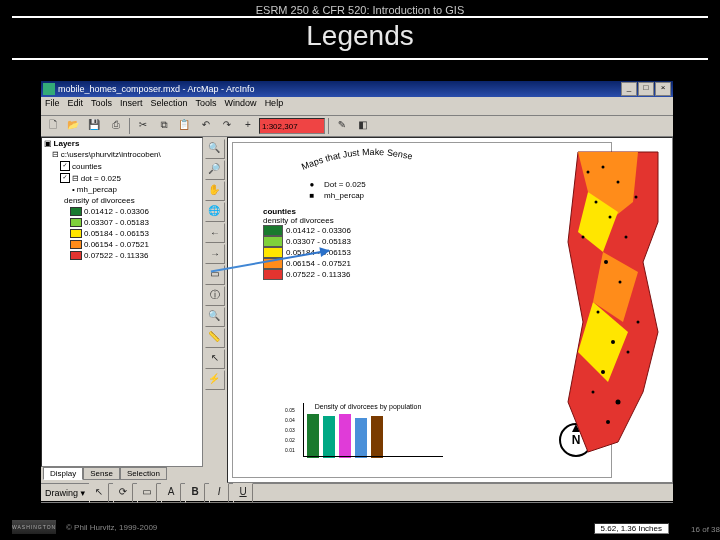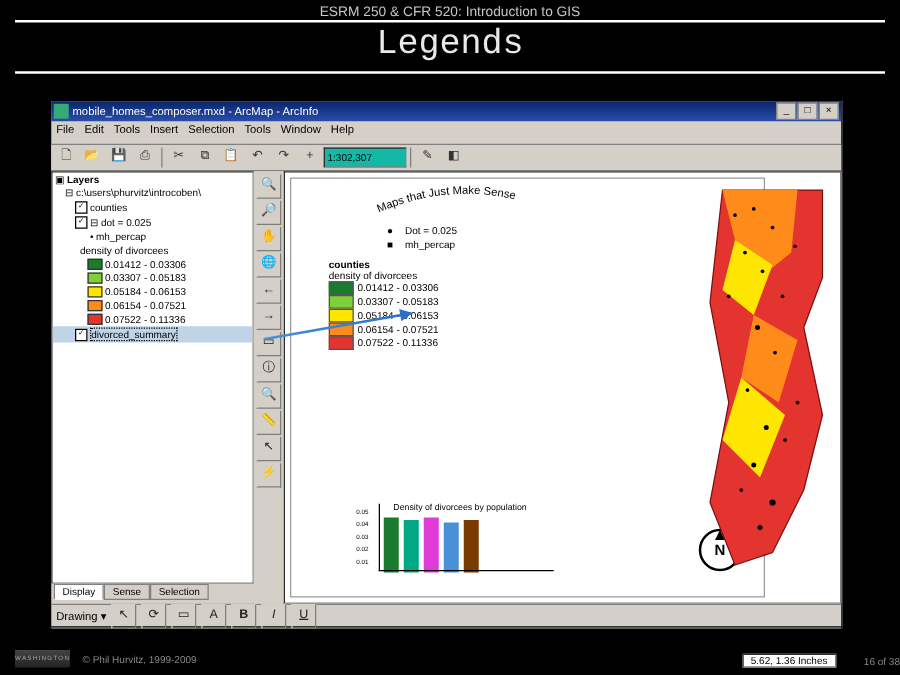--- a/index.html
+++ b/index.html
@@ -1,29 +1,29 @@
 <!DOCTYPE html>
 <html><head>
 <meta charset="utf-8">
 <style>
   html,body{margin:0;padding:0;width:720px;height:540px;background:#000;font-family:Verdana,Arial,sans-serif;overflow:hidden}
   .slide{position:relative;width:720px;height:540px}
   .course-header{color:#c6c6c6;font-size:11px;text-align:center;padding-top:4px;border-bottom:2px solid #fff;margin:0 12px}
-  .title{color:#e8e8e8;font-size:28px;text-align:center;border-bottom:2px solid #fff;margin:0 12px;padding:2px 0 6px;font-family:Liberation Mono, monospace;font-weight:300}
+  .title{color:#e8e8e8;font-size:28px;text-align:center;border-bottom:2px solid #fff;margin:0 12px;padding:2px 0 6px;font-family:Liberation Sans, sans-serif;font-weight:300}
   .app{position:absolute;left:40px;top:80px;width:632px;height:420px;background:#d4d0c8;border:1px solid #000;box-shadow:2px 2px 4px rgba(0,0,0,.4)}
   .titlebar{height:16px;background:linear-gradient(#0a246a,#2a4dab);display:flex;align-items:center;padding:0 2px}
   .titlebar-icon{width:12px;height:12px;background:#3a7;margin-right:3px}
   .titlebar-text{color:#fff;font-size:9px;font-weight:normal;flex:1}
   .win-btn{width:14px;height:12px;background:#d4d0c8;border:1px solid #808080;margin-left:1px;font-size:8px;line-height:10px;text-align:center}
   .menubar{height:16px;font-size:9px;display:flex;gap:8px;padding:1px 4px;border-bottom:1px solid #808080}
   .menubar span{color:#000}
   .toolbar{height:20px;background:#d4d0c8;border-bottom:1px solid #808080;display:flex;align-items:center;gap:1px;padding:0 2px}
   .tb-btn{width:18px;height:18px;border:1px solid #d4d0c8;font-size:10px;text-align:center;line-height:16px;color:#333}
   .tb-sep{width:1px;height:16px;background:#808080;margin:0 2px}
-  .scale-input{width:60px;height:14px;font-size:8px;border:1px inset #808080;background:#14b8a6;padding:0 2px}
+  .scale-input{width:60px;height:14px;font-size:8px;border:1px inset #808080;background:#ef4444;padding:0 2px}
   .workspace{display:flex;height:346px}
   .toc{width:160px;background:#fff;border:1px inset #808080;font-size:8px;overflow:hidden}
   .toc-item{padding:1px 2px;display:flex;align-items:center;gap:2px}
   .toc-sel{background:#c0d4e8}
   .chk{width:8px;height:8px;border:1px solid #000;background:#fff;font-size:6px;line-height:7px;text-align:center;flex:none}
   .sw{width:10px;height:7px;border:1px solid #333;flex:none}
   .tooltabs{width:20px;display:flex;flex-direction:column;gap:1px;padding:2px;background:#d4d0c8}
   .tool{width:18px;height:18px;border:1px outset #d4d0c8;font-size:10px;text-align:center;line-height:16px;color:#222}
   .canvas{flex:1;background:#fff;border:1px inset #808080;position:relative;overflow:hidden}
   .page{position:absolute;left:4px;top:4px;right:60px;bottom:4px;background:#fff;border:1px solid #999}
@@ -126,24 +126,20 @@
               <span>0.05184 - 0.06153</span>
             </div>
         <div class="toc-item" style="padding-left:28px">
               <span class="sw" style="background:#ff8c1a"></span>
               <span>0.06154 - 0.07521</span>
             </div>
         <div class="toc-item" style="padding-left:28px">
               <span class="sw" style="background:#e3342f"></span>
               <span>0.07522 - 0.11336</span>
             </div>
-        <div class="toc-item toc-sel" style="padding-left:18px">
-              <span class="chk">✓</span>
-              <span style="border:1px dotted #000">divorced_summary</span>
-            </div>
       </div>
       <div class="tabs">
         <div class="tab active">Display</div>
         <div class="tab">Sense</div>
         <div class="tab">Selection</div>
       </div>
     </div>
 
     <div class="tooltabs">
       <div class="tool">🔍</div>

